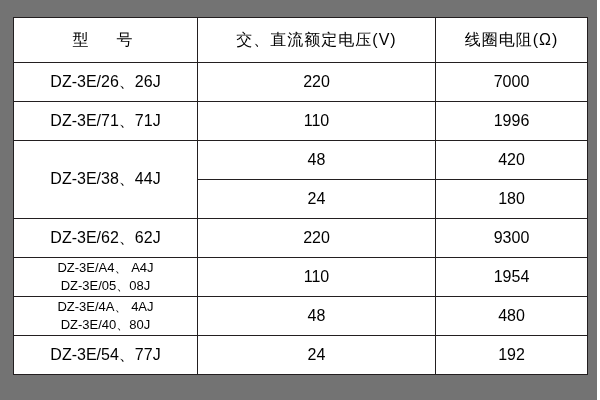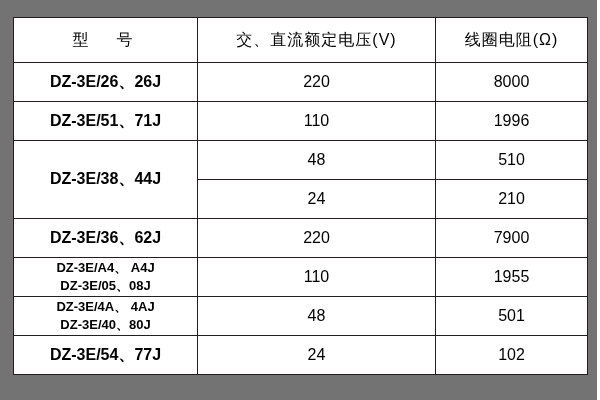--- a/index.html
+++ b/index.html
@@ -42,21 +42,20 @@
   td.head {
     height: 44px;
     font-size: 17px;
     letter-spacing: 1px;
   }
   td.head.model { letter-spacing: 6px; }
   td.model-cell {
     height: 38px;
     font-size: 16px;
     white-space: nowrap;
-    font-weight: bold;
   }
   td.data-cell {
     height: 38px;
     font-size: 16px;
   }
   .twoline {
     font-size: 13px;
     line-height: 1.35;
     letter-spacing: 0px;
     white-space: nowrap;
@@ -77,67 +76,67 @@
     <tbody>
       <tr>
         <td class="head model">型　号</td>
         <td class="head">交、直流额定电压(V)</td>
         <td class="head">线圈电阻(Ω)</td>
       </tr>
 
       <tr>
         <td class="model-cell">DZ-3E/26、26J</td>
         <td class="data-cell">220</td>
-        <td class="data-cell">8000</td>
+        <td class="data-cell">7000</td>
       </tr>
 
       <tr>
-        <td class="model-cell">DZ-3E/51、71J</td>
+        <td class="model-cell">DZ-3E/71、71J</td>
         <td class="data-cell">110</td>
         <td class="data-cell">1996</td>
       </tr>
 
       <tr>
         <td class="model-cell" rowspan="2">DZ-3E/38、44J</td>
         <td class="data-cell">48</td>
-        <td class="data-cell">510</td>
+        <td class="data-cell">420</td>
       </tr>
       <tr>
         <td class="data-cell">24</td>
-        <td class="data-cell">210</td>
+        <td class="data-cell">180</td>
       </tr>
 
       <tr>
-        <td class="model-cell thick-top">DZ-3E/36、62J</td>
+        <td class="model-cell thick-top">DZ-3E/62、62J</td>
         <td class="data-cell thick-top">220</td>
-        <td class="data-cell thick-top">7900</td>
+        <td class="data-cell thick-top">9300</td>
       </tr>
 
       <tr>
         <td class="model-cell">
           <span class="twoline">
             <div>DZ-3E/A4、 A4J</div>
             <div>DZ-3E/05、08J</div>
           </span>
         </td>
         <td class="data-cell">110</td>
-        <td class="data-cell">1955</td>
+        <td class="data-cell">1954</td>
       </tr>
 
       <tr>
         <td class="model-cell">
           <span class="twoline">
             <div>DZ-3E/4A、 4AJ</div>
             <div>DZ-3E/40、80J</div>
           </span>
         </td>
         <td class="data-cell">48</td>
-        <td class="data-cell">501</td>
+        <td class="data-cell">480</td>
       </tr>
 
       <tr>
         <td class="model-cell">DZ-3E/54、77J</td>
         <td class="data-cell">24</td>
-        <td class="data-cell">102</td>
+        <td class="data-cell">192</td>
       </tr>
     </tbody>
   </table>
 </div>
 
 </body></html>

